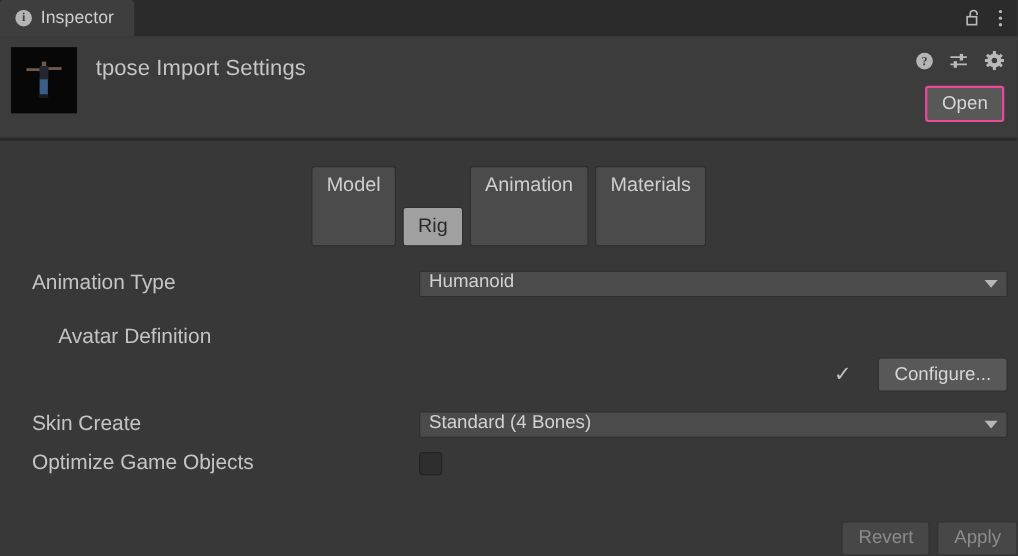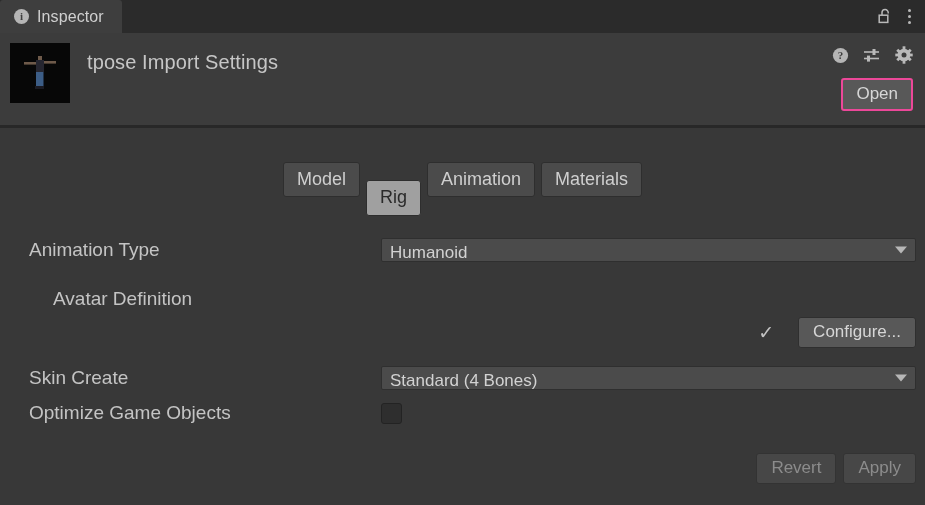--- a/index.html
+++ b/index.html
@@ -145,23 +145,22 @@
   .inspector-body {
     background: #383838;
     height: 377px;
     position: relative;
   }
 
   
   .section-tabs {
     display: flex;
     justify-content: center;
-    padding-top: 15px;
+    padding-top: 23px;
     gap: 6px;
-    align-items: center;
   }
   .sec-tab {
     background: #4b4b4b;
     border: 1px solid #2e2e2e;
     color: #cfcfcf;
     font-size: 18px;
     padding: 5px 13px 6px 13px;
     border-radius: 3px;
     cursor: pointer;
     line-height: 1.25;
@@ -191,21 +190,21 @@
   .row-field { flex: 1; display: flex; align-items: center; }
 
   .dropdown {
     position: relative;
     width: 100%;
     height: 24px;
     background: #4b4b4b;
     border: 1px solid #2f2f2f;
     border-radius: 2px;
     display: flex;
-    align-items: flex-end;
+    align-items: flex-start;
     padding-left: 8px;
     cursor: pointer;
   }
   .dropdown-value {
     color: #d2d2d2;
     font-size: 17px;
     line-height: 1;
   }
   .dd-arrow {
     position: absolute;
@@ -250,22 +249,21 @@
     border-radius: 3px;
     cursor: pointer;
   }
 
   
   .footer-btns {
     display: flex;
     justify-content: flex-end;
     align-items: flex-end;
     gap: 7px;
-    padding-right: 9px;
-    margin-top: 23px;
+    margin-top: 36px;
   }
   .footer-btn {
     background: #474747;
     border: 1px solid #333333;
     border-radius: 3px;
     color: #8c8c8c;
     font-size: 17px;
     font-family: "Liberation Sans", sans-serif;
     padding: 4px 14px 5px 14px;
     cursor: default;

